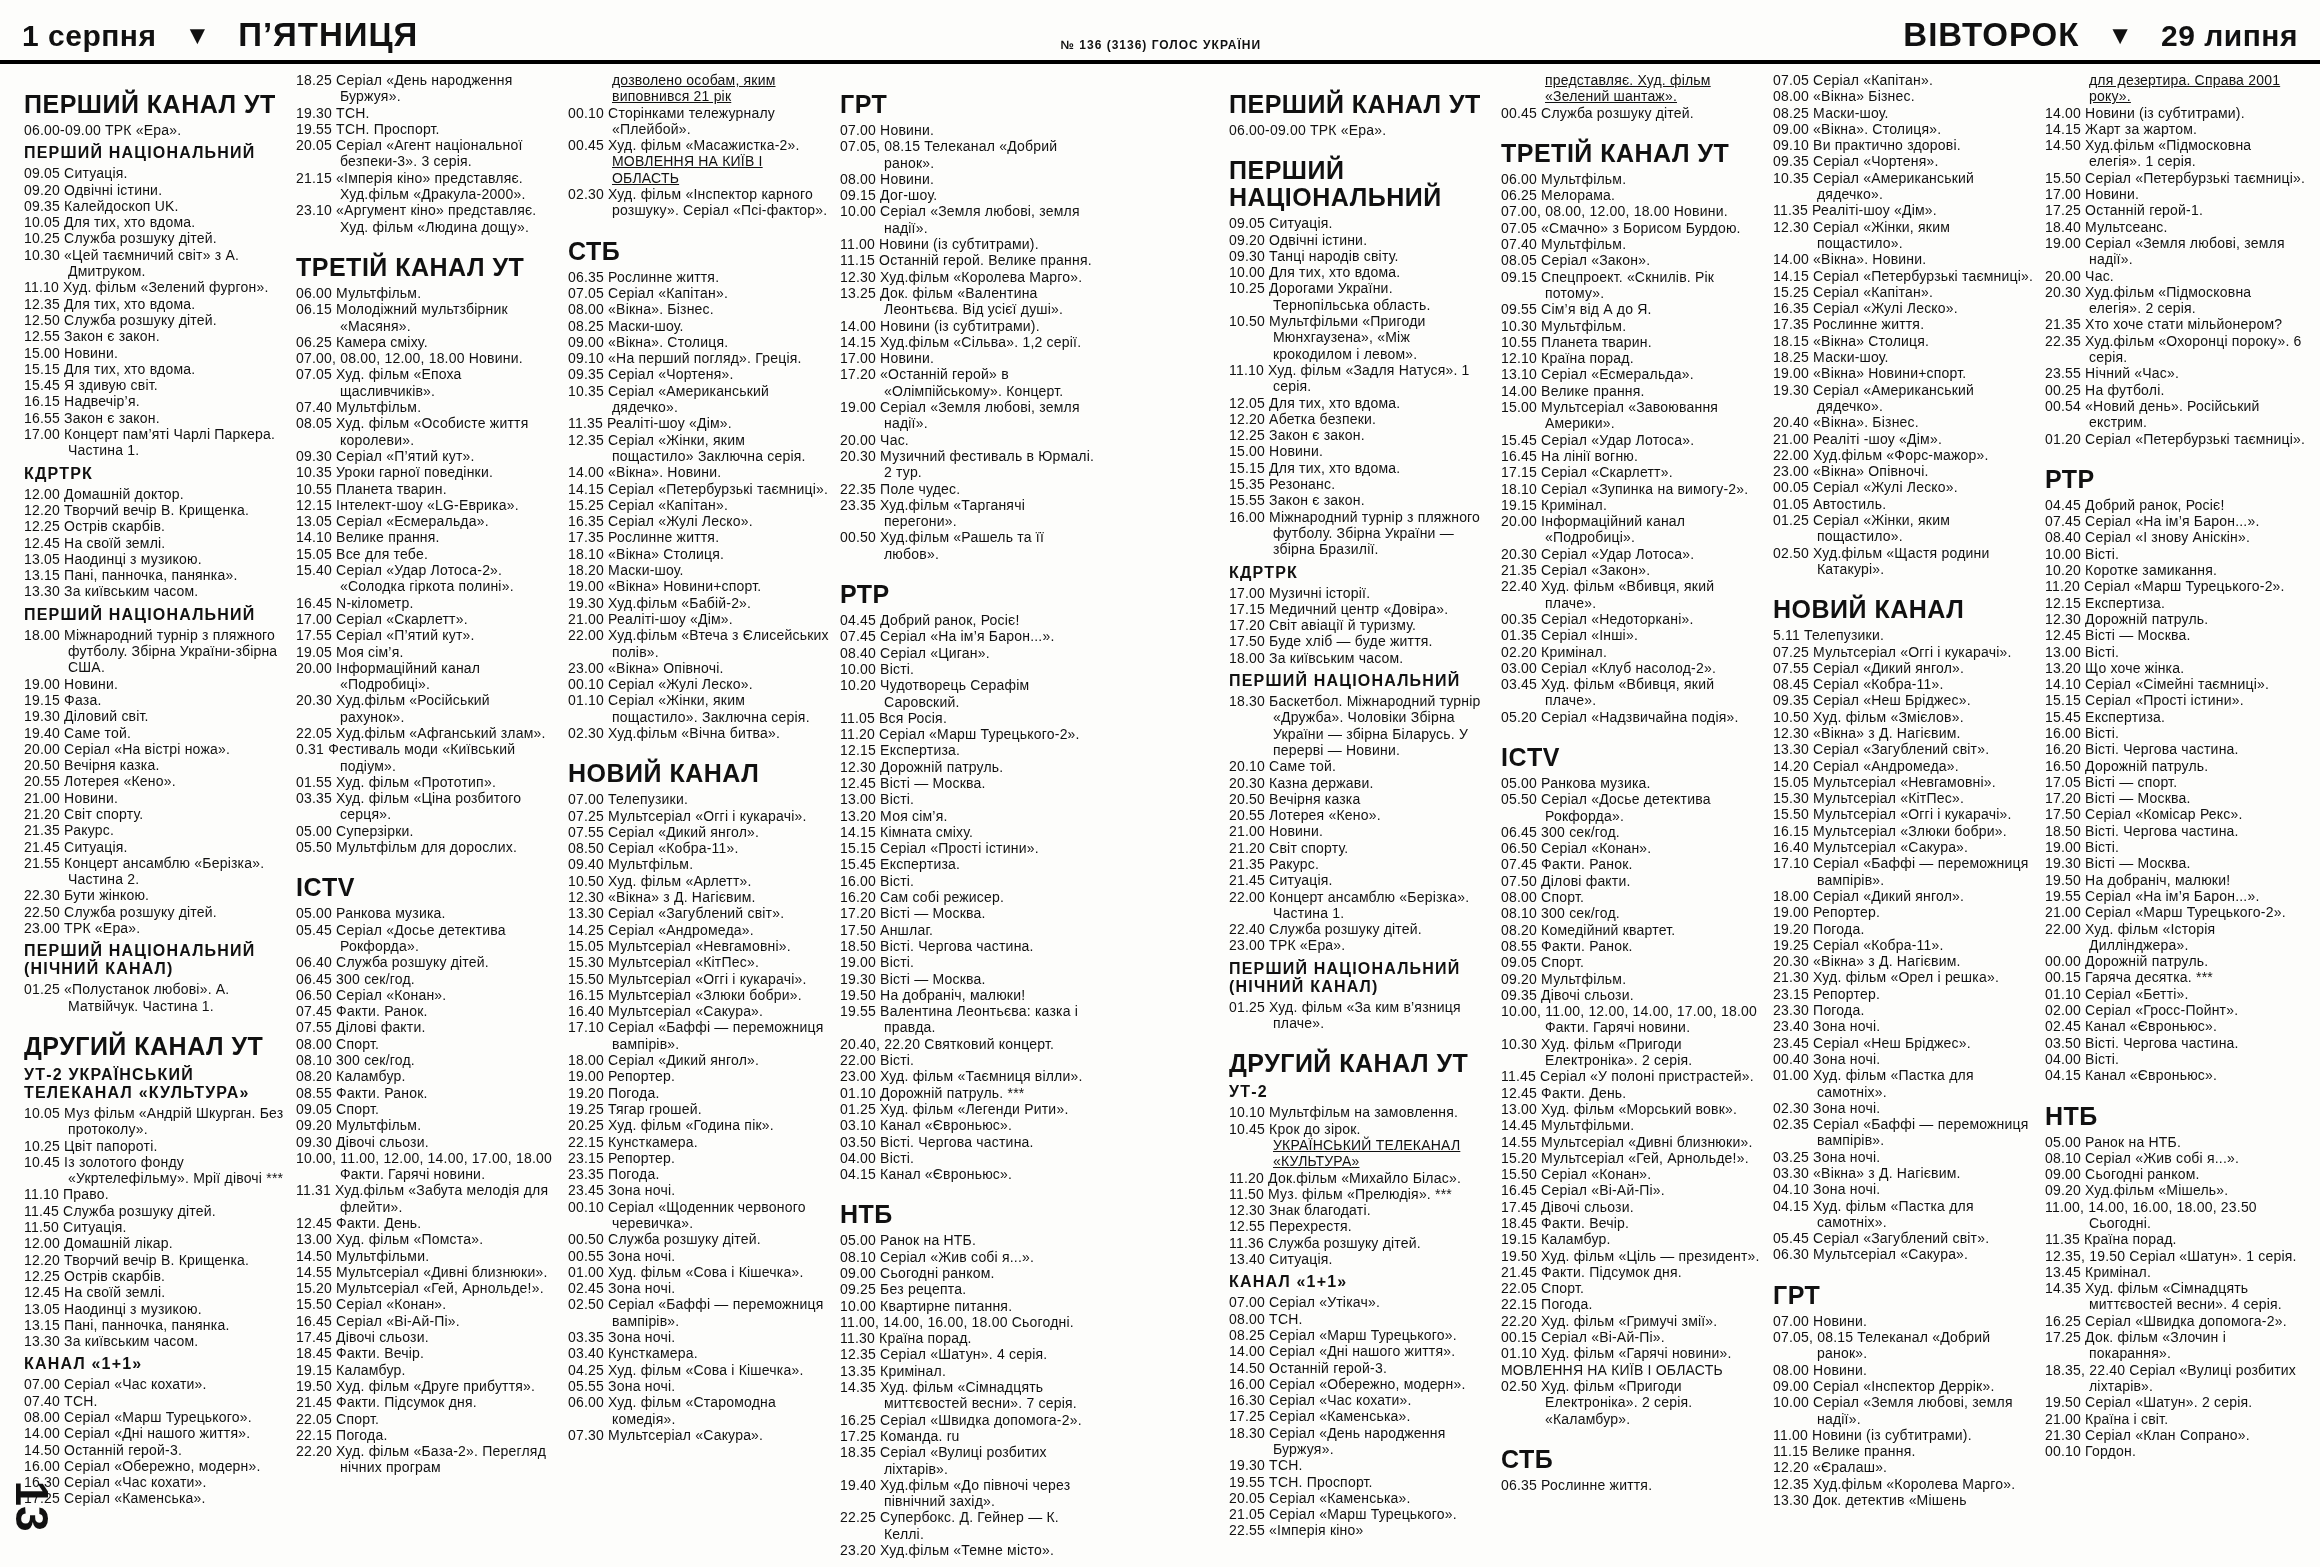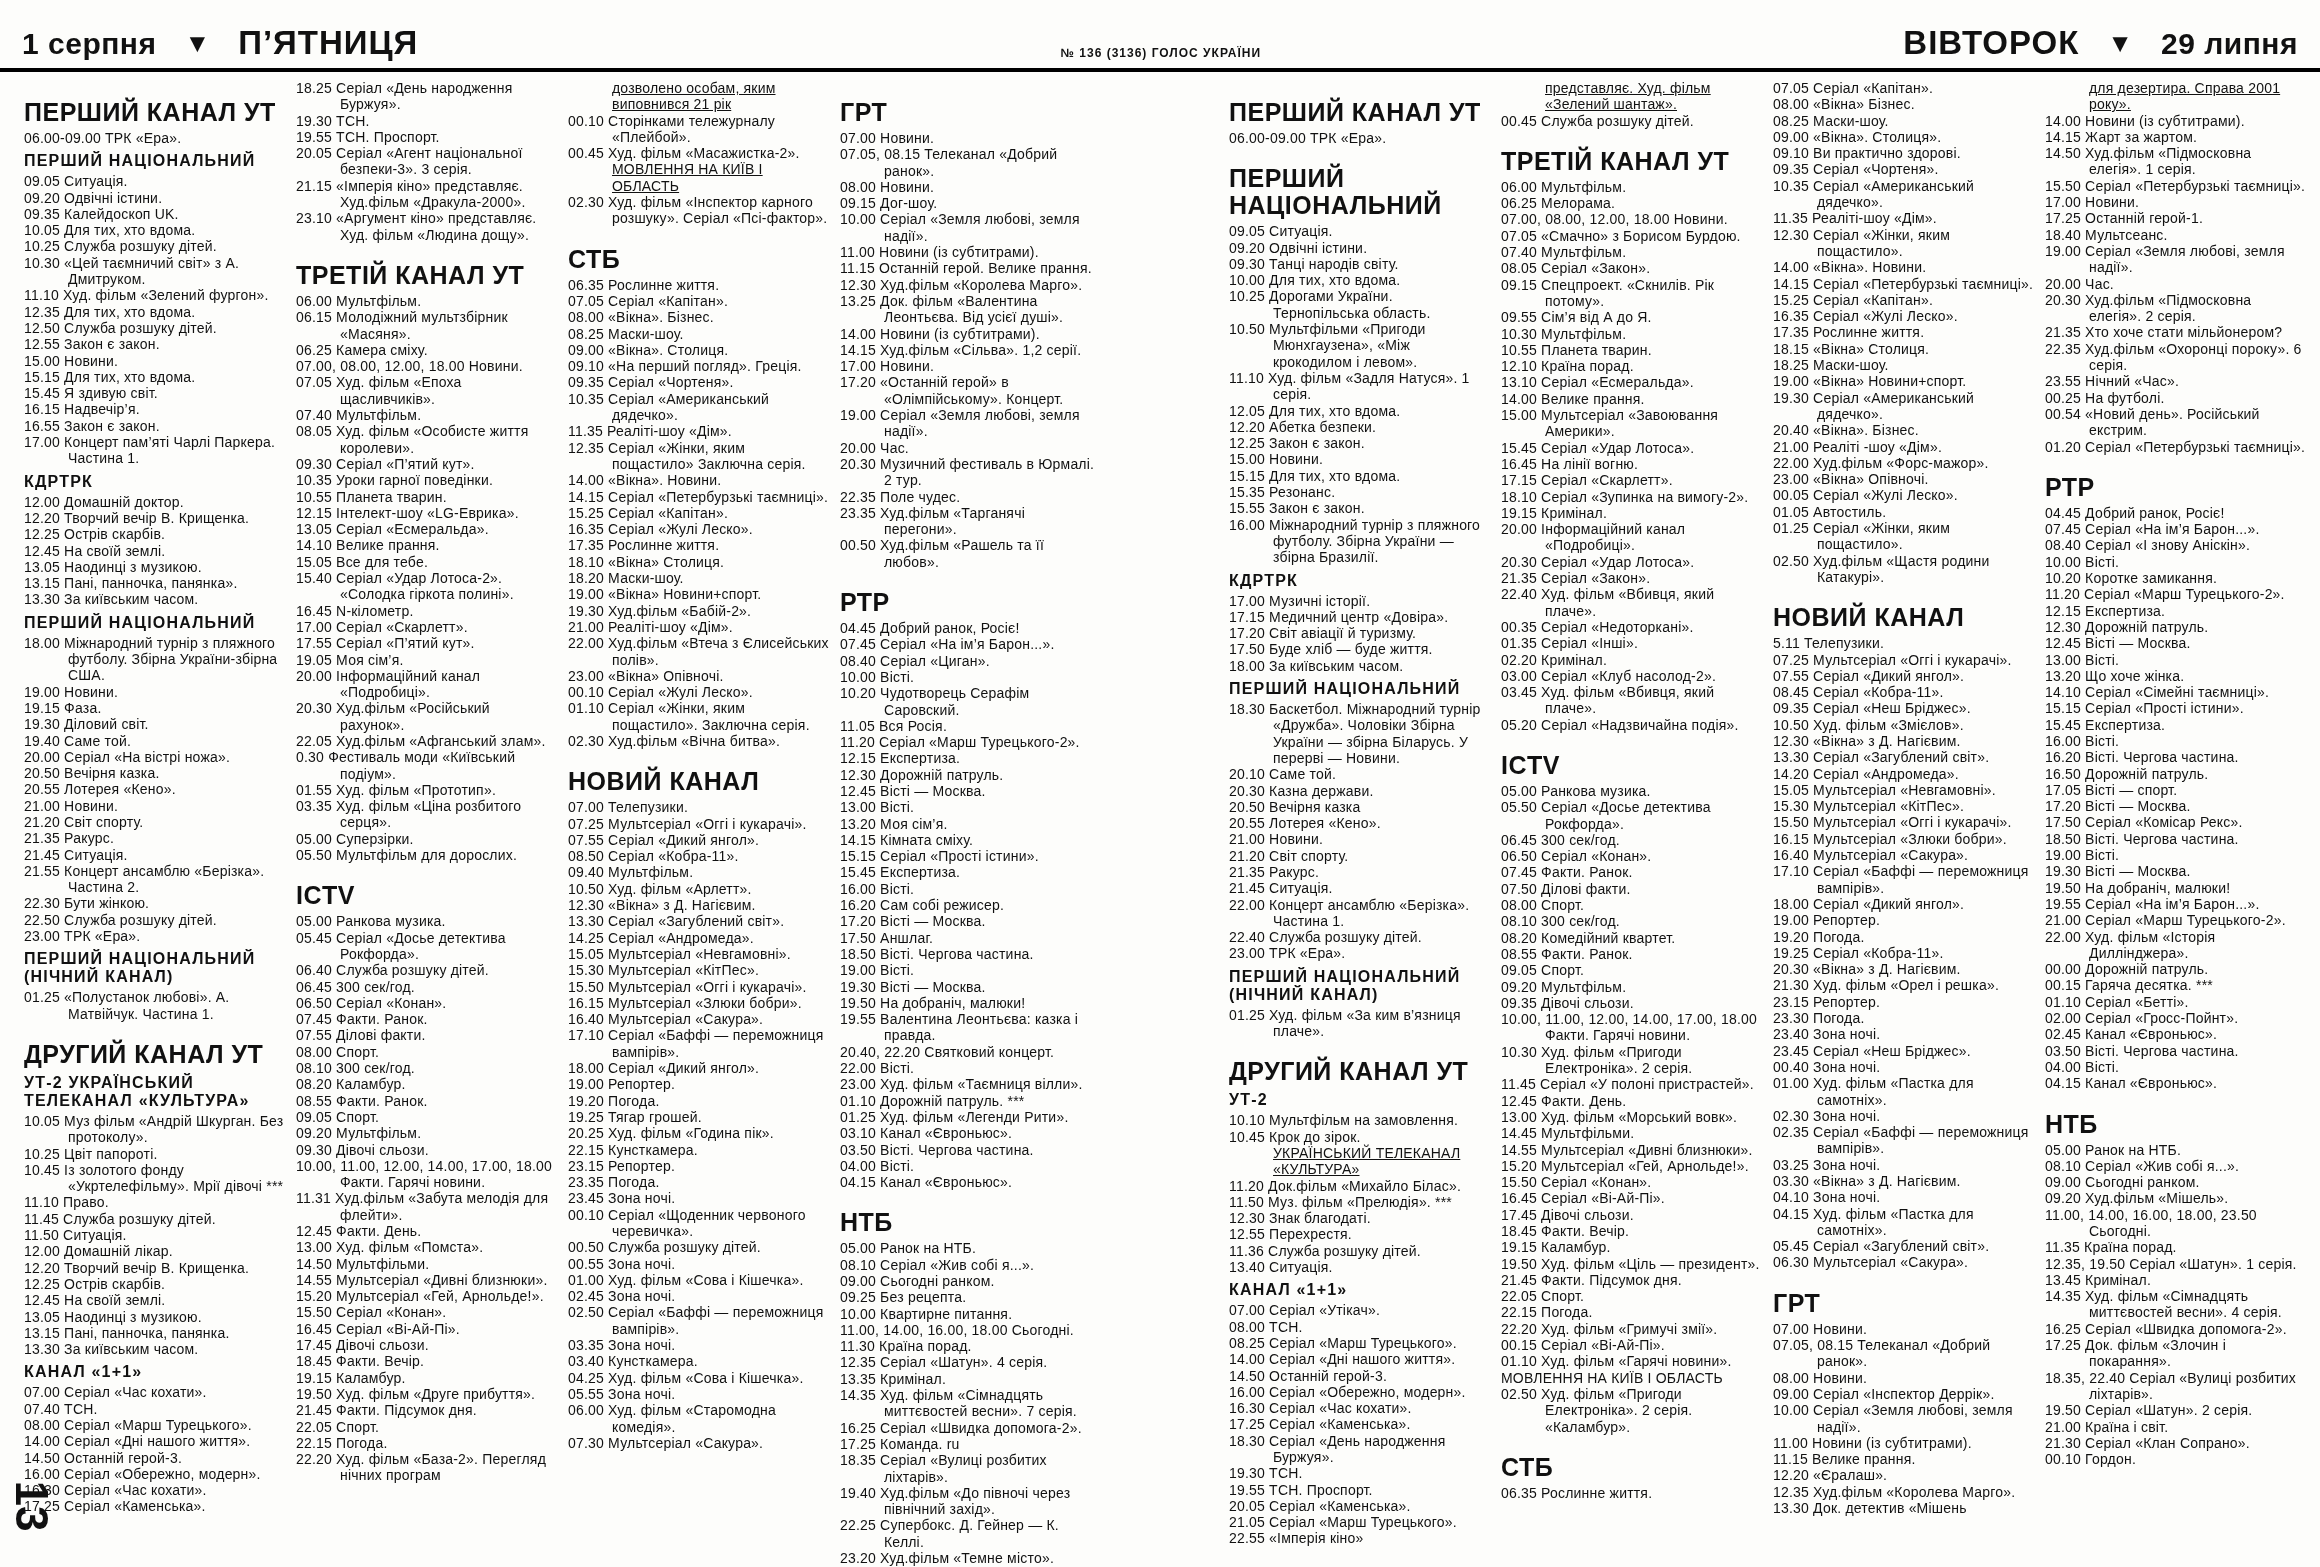--- a/index.html
+++ b/index.html
@@ -7,21 +7,21 @@
     position:relative;
     width:2320px;height:1567px;
     background:#fdfdfb;color:#111;
     font-family:"Liberation Sans","DejaVu Sans",sans-serif;
     overflow:hidden;box-sizing:border-box;
   }
   .masthead{
     display:flex;align-items:flex-end;justify-content:space-between;
     padding:10px 22px 6px 22px;
     border-bottom:4px solid #000;
-    height:72px;box-sizing:border-box;
+    height:64px;box-sizing:border-box;
   }
   .mh-left,.mh-right{display:flex;align-items:baseline;gap:28px;}
   .mh-date{font-size:30px;font-weight:bold;letter-spacing:0.5px;}
   .mh-day{font-size:33px;font-weight:bold;letter-spacing:1px;text-align:right;}
   .tri{font-size:26px;line-height:1;transform:translateY(-2px);}
   .mh-center{font-size:12px;font-weight:bold;letter-spacing:1px;padding-bottom:2px;}
   .cols{
     display:flex;gap:11px;
     padding:8px 14px 0 24px;
     box-sizing:border-box;
@@ -163,21 +163,21 @@
         <div class="e">14.10 Велике прання.</div>
         <div class="e">15.05 Все для тебе.</div>
         <div class="e">15.40 Серіал «Удар Лотоса-2». «Солодка гіркота полині».</div>
         <div class="e">16.45 N-кілометр.</div>
         <div class="e">17.00 Серіал «Скарлетт».</div>
         <div class="e">17.55 Серіал «П’ятий кут».</div>
         <div class="e">19.05 Моя сім’я.</div>
         <div class="e">20.00 Інформаційний канал «Подробиці».</div>
         <div class="e">20.30      Худ.фільм «Російський рахунок».</div>
         <div class="e">22.05 Худ.фільм «Афганський злам».</div>
-        <div class="e">0.30 Фестиваль моди «Київський подіум».</div>
+        <div class="e">0.31 Фестиваль моди «Київський подіум».</div>
         <div class="e">01.55 Худ. фільм «Прототип».</div>
         <div class="e">03.35 Худ. фільм «Ціна розбитого серця».</div>
         <div class="e">05.00 Суперзірки.</div>
         <div class="e">05.50 Мультфільм для дорослих.</div>
         <div class="h1">ICTV</div>
         <div class="e">05.00 Ранкова музика.</div>
         <div class="e">05.45 Серіал «Досье детектива Рокфорда».</div>
         <div class="e">06.40 Служба розшуку дітей.</div>
         <div class="e">06.45 300 сек/год.</div>
         <div class="e">06.50 Серіал «Конан».</div>

